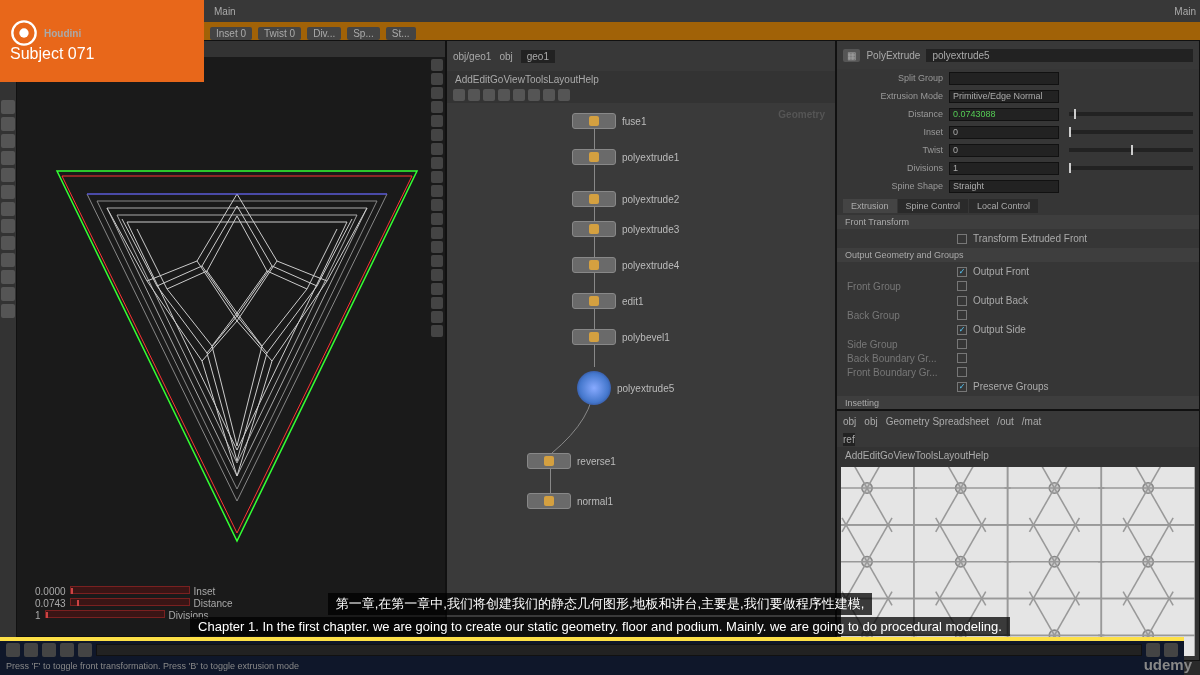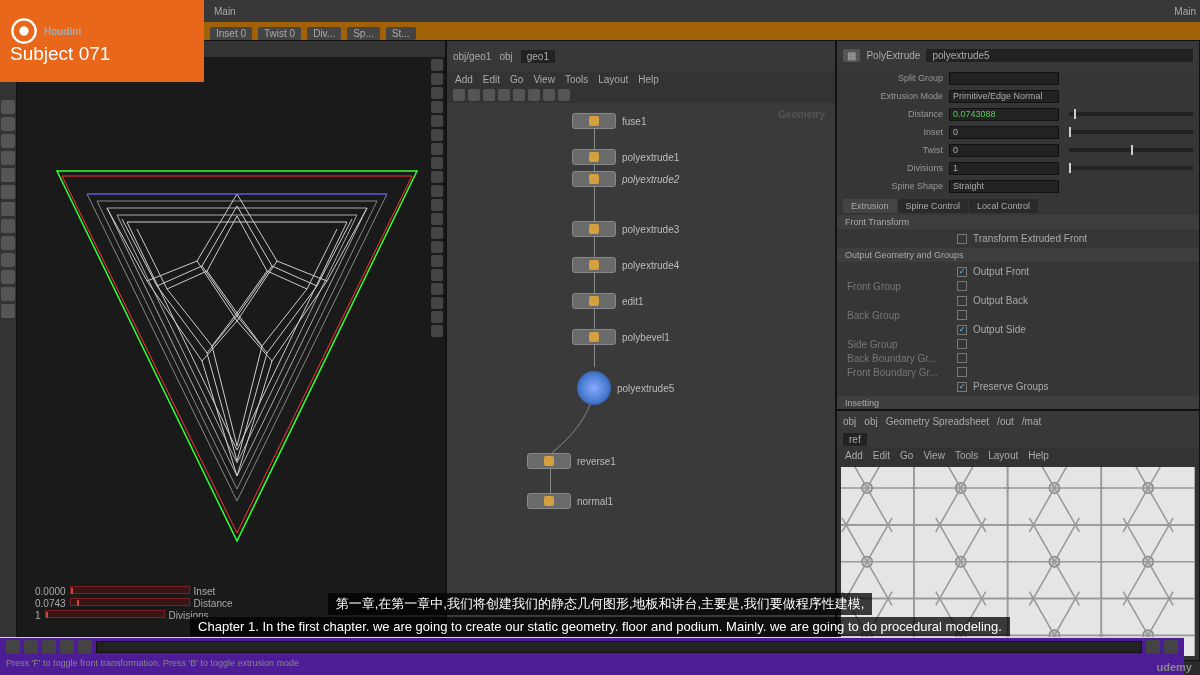--- a/index.html
+++ b/index.html
@@ -2,38 +2,38 @@
 <html><head>
 <meta charset="utf-8">
 <style>
 *{margin:0;padding:0;box-sizing:border-box;font-family:sans-serif;font-size:10px;color:#aaa}
 body{background:#2a2a2a;width:1200px;height:675px;overflow:hidden;position:relative}
 .topbar{height:22px;background:#383838;display:flex;align-items:center;padding:0 4px;gap:8px}
 .topbar span{font-size:10px}
 .logo-box{position:absolute;top:0;left:0;width:204px;height:82px;background:#e8671a;color:#fff;display:flex;flex-direction:column;justify-content:center;padding:6px 10px;z-index:100}
 .logo-box .app{font-size:30px;font-weight:600;color:#fff;display:flex;align-items:center;gap:6px}
 .logo-box .app svg{width:28px;height:28px}
-.logo-box .sub{font-size:19px;color:#fff;margin-top:-2px}
+.logo-box .sub{font-size:16px;color:#fff;margin-top:-2px}
 .toolbar2{position:absolute;top:22px;left:204px;right:0;height:18px;background:#a16207;display:flex;align-items:flex-end;gap:6px;padding:0 6px;font-size:9px}
 .toolbar2 .btn{background:#444;padding:1px 6px;border-radius:2px}
 .main{position:absolute;top:40px;bottom:38px;left:0;right:0;display:flex}
 .left-tools{width:16px;background:#333;display:flex;flex-direction:column;gap:3px;padding-top:60px}
 .left-tools div{width:14px;height:14px;background:#555;margin:0 auto;border-radius:2px}
 .viewport{width:430px;background:#1a1a1a;position:relative;border:1px solid #111}
 .vp-top{height:16px;background:#333;display:flex;align-items:center;gap:4px;padding:0 4px;font-size:9px}
 .vp-top .pill{background:#444;padding:0 6px;border-radius:6px}
 .vp-svg{position:absolute;top:60px;left:20px}
 .vp-info{position:absolute;bottom:14px;left:18px;font-size:9px;line-height:12px}
 .vp-info .row{display:flex;gap:4px}
 .vp-info .bar{width:120px;height:8px;background:#3a1515;border:1px solid #7a2020;position:relative}
 .vp-right{position:absolute;right:2px;top:18px;width:12px;display:flex;flex-direction:column;gap:2px}
 .vp-right div{width:12px;height:12px;background:#444;border-radius:2px}
 .net-panel{flex:0 0 390px;background:#333;border:1px solid #111;display:flex;flex-direction:column}
 .net-top{height:30px;background:#383838;display:flex;align-items:center;gap:8px;padding:0 6px;font-size:9px}
-.net-menu{height:16px;background:#333;display:flex;gap:10px;padding:0 8px;align-items:center;font-size:9px}
+.net-menu{height:16px;background:#333;display:flex;padding:0 8px;align-items:center;font-size:9px}
 .net-icons{height:16px;display:flex;gap:3px;padding:0 6px;align-items:center}
 .net-icons div{width:12px;height:12px;background:#555;border-radius:2px}
 .net-canvas{flex:1;background:#3a3a3a;position:relative}
 .geom-label{position:absolute;right:10px;top:6px;font-size:10px;color:#555;font-weight:600}
 .node{position:absolute;display:flex;align-items:center;gap:6px}
 .node-box{width:44px;height:16px;background:#6a6a6a;border:1px solid #888;border-radius:3px;display:flex;align-items:center;justify-content:center}
 .node-box .ico{width:10px;height:10px;background:#d4a040;border-radius:2px}
 .node-sel{background:radial-gradient(circle,#8af 0%,#47c 60%,#225 100%);border-radius:50%;width:34px;height:34px}
 .node-lbl{font-size:10px;color:#bbb}
 .wire{position:absolute;left:147px;width:1px;background:#888}
@@ -49,26 +49,26 @@
 .tabs{display:flex;gap:1px;margin:4px 0 2px 6px}
 .tabs .tab{background:#2a2a2a;padding:2px 8px;font-size:9px}
 .tabs .tab.act{background:#444}
 .sect{background:#3e3e3e;padding:2px 8px;font-size:9px;margin:2px 0}
 .chk{display:flex;align-items:center;gap:6px;padding:2px 6px 2px 120px;font-size:9px}
 .chk .box{width:10px;height:10px;border:1px solid #777;display:flex;align-items:center;justify-content:center;font-size:8px;color:#5cf}
 .render{flex:1;border:1px solid #111;background:#333;display:flex;flex-direction:column}
 .render-img{flex:1;background:#ddd;margin:4px;position:relative;overflow:hidden}
 .subs{position:absolute;bottom:38px;left:0;right:0;text-align:center;z-index:50}
 .subs div{display:inline-block;background:rgba(0,0,0,0.75);color:#fff;padding:2px 8px;font-size:13px;margin:1px 0}
-.bottombar{position:absolute;bottom:0;left:0;right:16px;height:38px;background:#4c1d95;border-top:1px solid #fde047}
+.bottombar{position:absolute;bottom:0;left:0;right:16px;height:38px;background:#0f172a;border-top:4px solid #fde047}
 .timeline{height:18px;display:flex;align-items:center;gap:4px;padding:0 6px}
 .timeline .tl{flex:1;height:12px;background:#222;border:1px solid #111}
 .timeline .tbtn{width:14px;height:14px;background:#444;border-radius:2px}
 .status{height:14px;padding:0 6px;font-size:9px;color:#888;display:flex;align-items:center}
-.udemy{position:absolute;right:8px;bottom:2px;font-size:11px;color:#888;font-weight:600}
+.udemy{position:absolute;right:8px;bottom:2px;font-size:15px;color:#888;font-weight:600}
 </style>
 </head>
 <body>
 
 <div class="logo-box">
   <div class="app">
     <svg viewBox="0 0 24 24">
         <circle cx="12" cy="12" r="10" fill="none" stroke="#fff" stroke-width="2"></circle>
         <circle cx="12" cy="12" r="4" fill="#fff"></circle>
       </svg>
@@ -215,21 +215,21 @@
               <div class="ico"></div>
             </div>
             <span class="node-lbl">fuse1</span>
           </div>
           <div class="node" style="left: 125px; top: 46px; align-items: center;">
             <div class="node-box">
               <div class="ico"></div>
             </div>
             <span class="node-lbl">polyextrude1</span>
           </div>
-          <div class="node" style="left: 125px; top: 68px; font-style: italic;">
+          <div class="node" style="left: 125px; top: 88px;">
             <div class="node-box">
               <div class="ico"></div>
             </div>
             <span class="node-lbl">polyextrude2</span>
           </div>
           <div class="node" style="left: 125px; top: 118px;">
             <div class="node-box">
               <div class="ico"></div>
             </div>
             <span class="node-lbl">polyextrude3</span>
@@ -380,21 +380,21 @@
     </div>
     <div class="render">
       <div class="net-top" style="height:20px">
         <span>obj</span>
         <span>obj</span>
         <span>Geometry Spreadsheet</span>
         <span>/out</span>
         <span>/mat</span>
       </div>
       <div class="net-top" style="height:16px">
-        <span style="background:#222;padding:1px 6px">ref</span>
+        <span style="background:#222;padding:1px 0">ref</span>
       </div>
       <div class="net-menu">
         <span>Add</span>
         <span>Edit</span>
         <span>Go</span>
         <span>View</span>
         <span>Tools</span>
         <span>Layout</span>
         <span>Help</span>
       </div>

